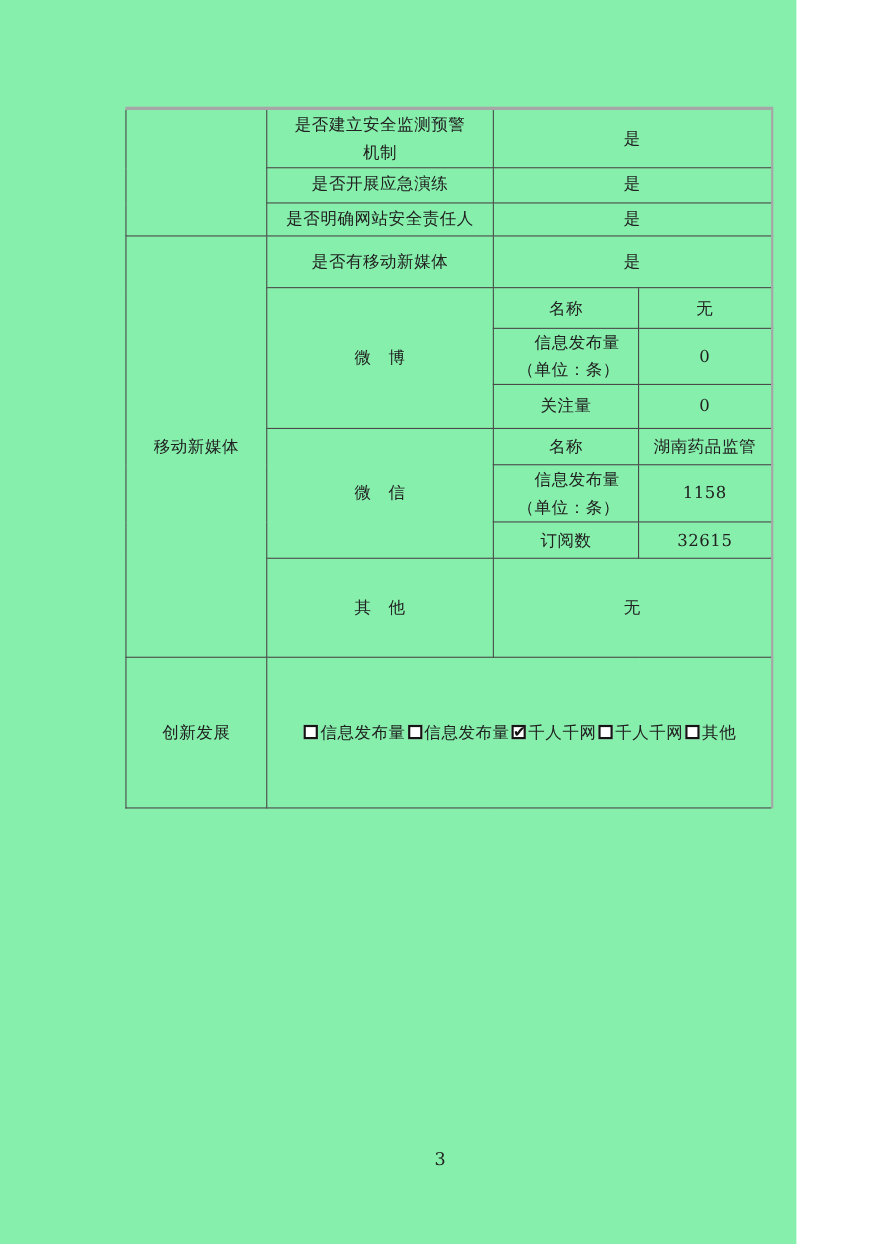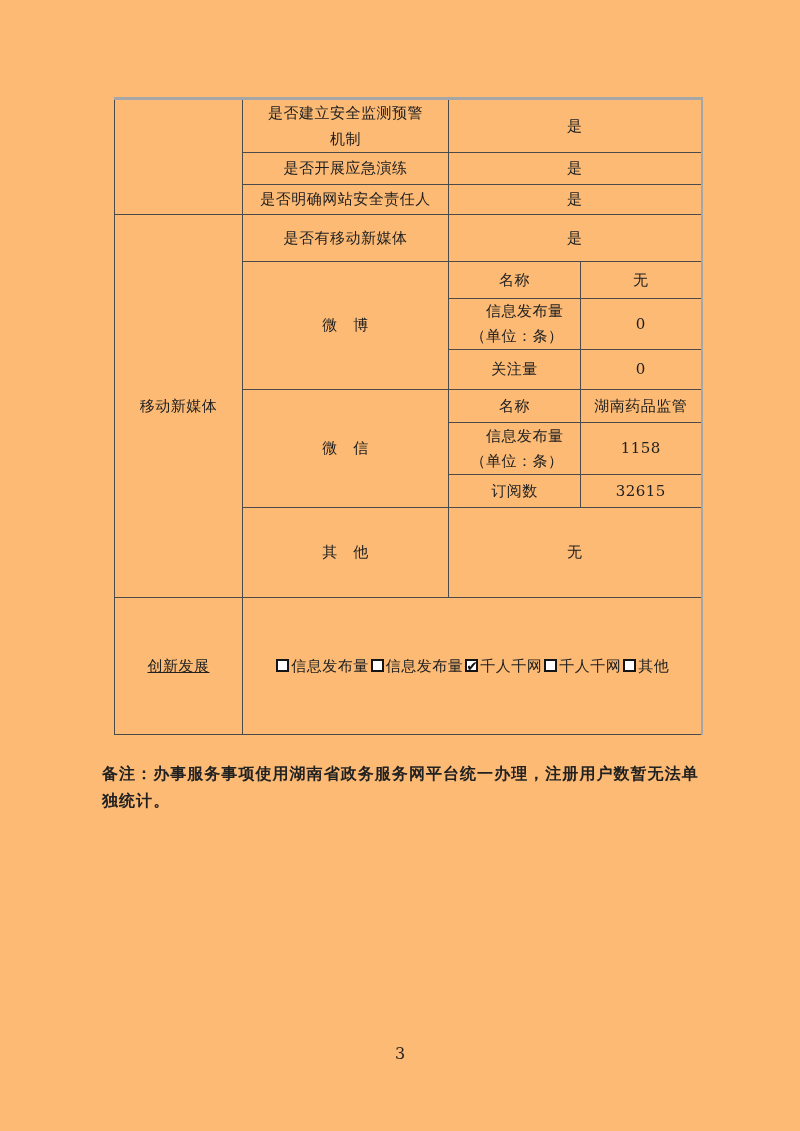--- a/index.html
+++ b/index.html
@@ -1,20 +1,20 @@
 <!DOCTYPE html>
 <html lang="zh"><head>
 <meta charset="utf-8">
 <style>
   * { margin:0; padding:0; box-sizing:border-box; }
   html,body { background:#ffffff; }
   .page {
     position:relative;
-    width:800px; height:1131px;
-    background:#fdba74;
+    width:724px; height:1131px;
+    background:#86efac;
     color:#212121;
     font-family:"DejaVu Serif","Liberation Serif",serif;
     overflow:hidden;
   }
   table.report {
     position:absolute; left:114px; top:97px;
     width:587px;
     border-collapse:collapse; table-layout:fixed;
     border-top:3px solid #a6a6a6;
     border-right:2px solid #a6a6a6;
@@ -30,21 +30,21 @@
   tr.r2  { height:32px;font-family:Liberation Serif, serif; }
   tr.r3  { height:30px; }
   tr.r4  { height:47px; }
   tr.r5  { height:37px; }
   tr.r6  { height:50px; }
   tr.r7  { height:40px; }
   tr.r8  { height:33px; }
   tr.r9  { height:52px; }
   tr.r10 { height:33px; }
   tr.r11 { height:90px; }
-  tr.r12 { height:137px;text-decoration:underline; }
+  tr.r12 { height:137px; }
   .narrow {
     display:inline-block; width:164px;
     line-height:26px; vertical-align:middle;
   }
   .vol-label {
     display:inline-block; width:98px;
     text-align:right; line-height:25px; vertical-align:middle;
   }
   .cb {
     position:relative; display:inline-block;
@@ -140,17 +140,16 @@
 
       <tr class="r12">
         <td>创新发展</td>
         <td colspan="3" class="cb-row">
           <span class="cb-item"><span class="cb"></span><span>信息发布量</span></span><span class="cb-item"><span class="cb"></span><span>信息发布量</span></span><span class="cb-item"><span class="cb checked"></span><span>千人千网</span></span><span class="cb-item"><span class="cb"></span><span>千人千网</span></span><span class="cb-item"><span class="cb"></span><span>其他</span></span>
         </td>
       </tr>
     </tbody>
   </table>
 
-  <p class="note">备注：办事服务事项使用湖南省政务服务网平台统一办理，注册用户数暂无法单独统计。</p>
 
   <div class="page-number">3</div>
 
 </div>
 
 </body></html>

